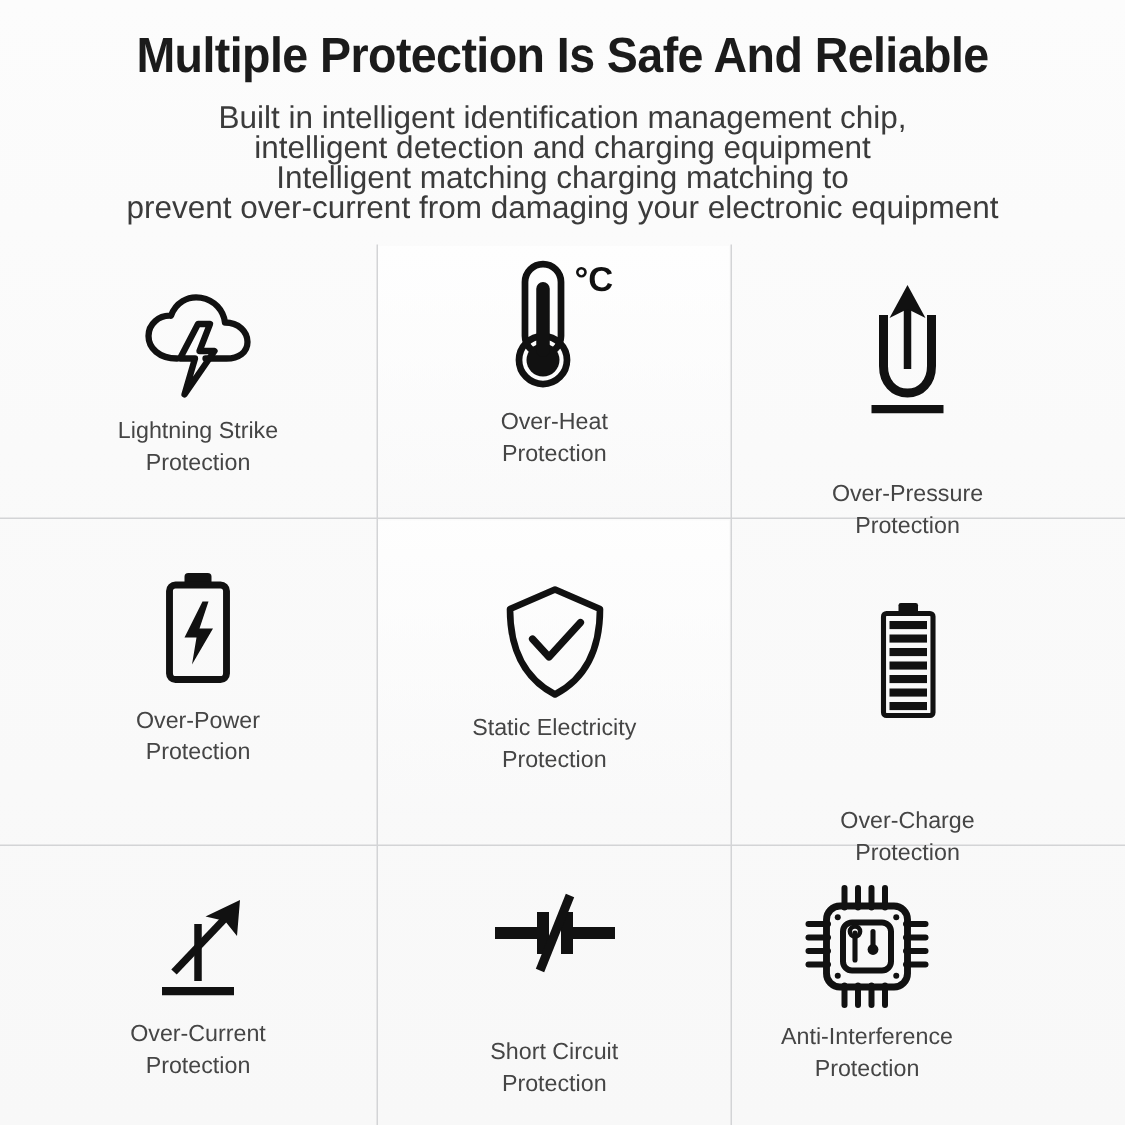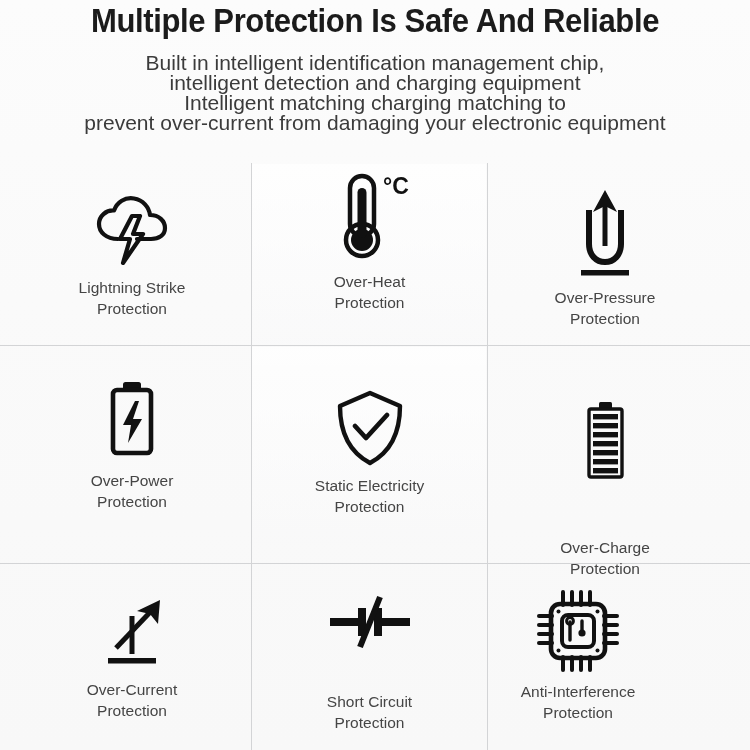--- a/index.html
+++ b/index.html
@@ -15,21 +15,21 @@
   }
   .page {
     position: relative;
     width: 750px;
     height: 750px;
     background: linear-gradient(180deg, #fcfcfc 0%, #fafafa 40%, #f8f8f8 100%);
     box-sizing: border-box;
   }
   
   .header {
-    padding-top: 0;
+    padding-top: 16px;
     text-align: center;
   }
   .title {
     font-family: "Liberation Sans", sans-serif;
     font-size: 33px;
     font-weight: bold;
     letter-spacing: -0.4px;
     color: #1b1b1b;
     line-height: 1.25;
     margin: 0;
@@ -142,21 +142,21 @@
           <rect x="26.5" y="18" width="9" height="50" rx="4.5" fill="#111"></rect>
           <text x="52" y="24" font-family="Liberation Sans, sans-serif" font-size="23" font-weight="bold" fill="#111">°C</text>
         </svg>
       </div>
       <div class="cell-label">
         <span class="lbl-line">Over-Heat</span>
         <span class="lbl-line">Protection</span>
       </div>
     </div>
 
-    <div class="cell" style="left:495px;top:22px;width:220px;">
+    <div class="cell" style="left:495px;top:22px;width:220px;gap:32px;">
       <div class="icon-wrap" style="height:96px;">
         <svg width="76" height="94" viewBox="0 0 76 94">
           <path d="M22 24 L22 58 C22 69 29 76 38 76 C47 76 54 69 54 58 L54 24" fill="none" stroke="#111" stroke-width="6" stroke-linecap="butt"></path>
           <line x1="38" y1="60" x2="38" y2="12" stroke="#111" stroke-width="5"></line>
           <path d="M38 4 L50 26 L38 20 L26 26 Z" fill="#111"></path>
           <rect x="14" y="84" width="48" height="5.5" fill="#111"></rect>
         </svg>
       </div>
       <div class="cell-label">
         <span class="lbl-line">Over-Pressure</span>

